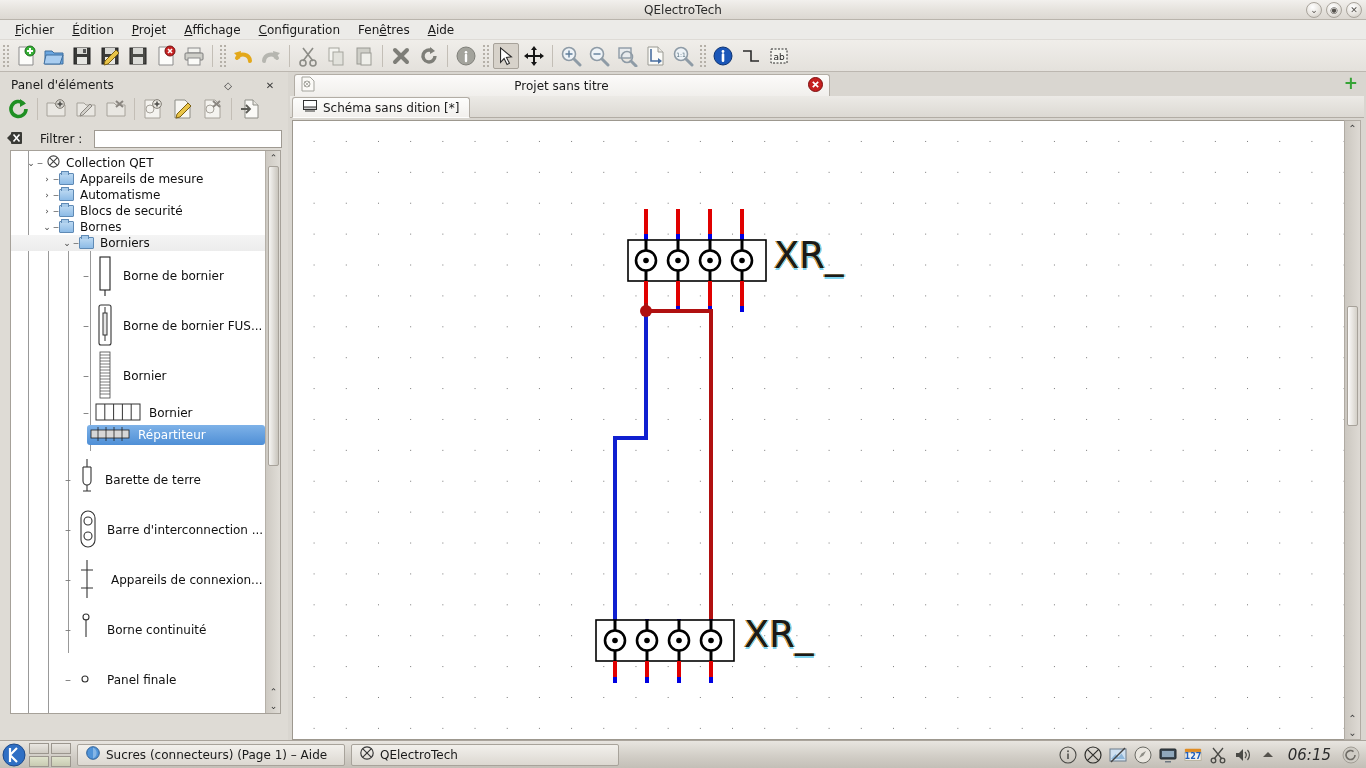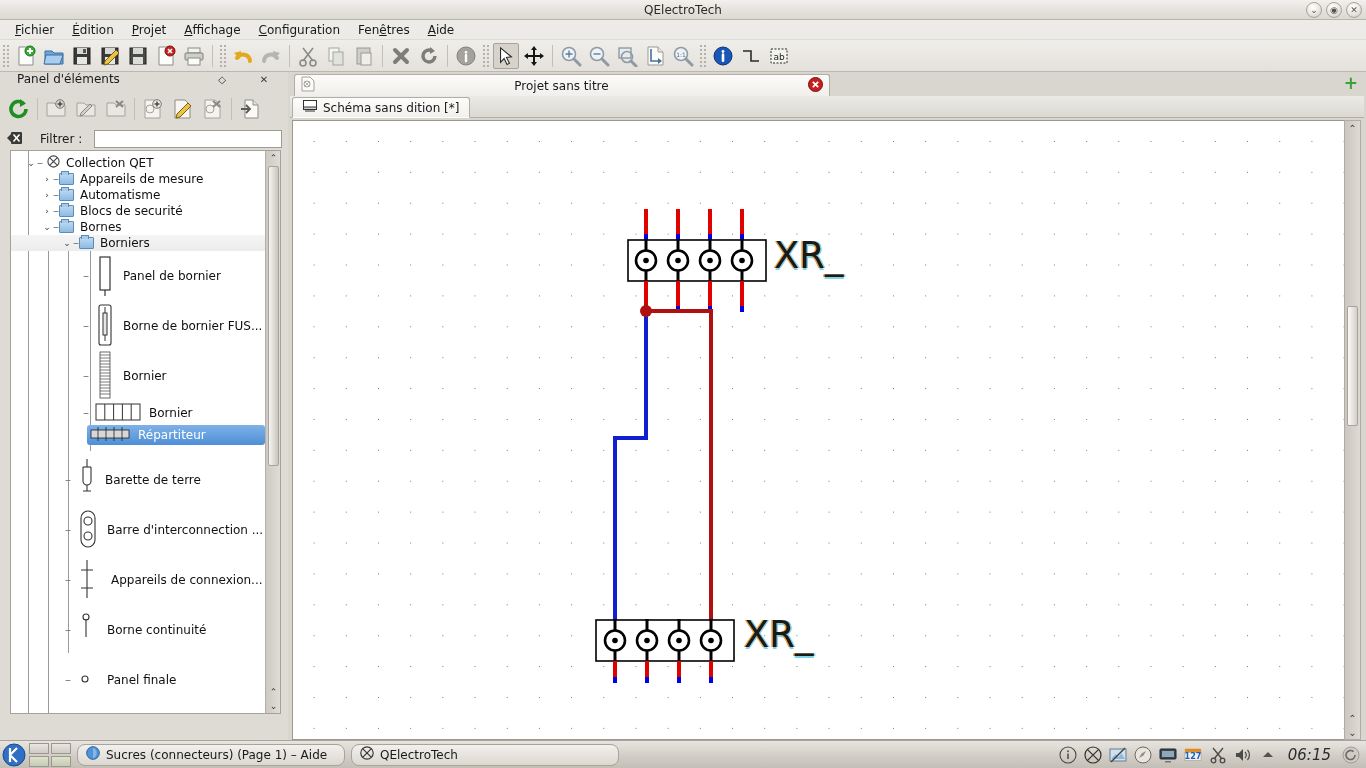--- a/index.html
+++ b/index.html
@@ -46,21 +46,21 @@
   .tb-sep { width:1px; height:22px; background:#c3beb6; margin:0 4px; }
   .tbbtn { width:26px; height:26px; display:flex; align-items:center; justify-content:center;
            margin:0 1px; border-radius:2px; }
   .tbbtn.active { background:#d7d2ca; border:1px solid #a7a29a; }
   
   #panel {
     position:absolute; left:0; top:72px; width:288px; height:668px;
     background:#dedbd5;
   }
   #panel-title {
-    height:20px; display:flex; align-items:flex-start; padding:0 17px;
+    height:20px; display:flex; align-items:flex-end; padding:0 11px;
     font-size:12px; color:#1b1b1b;gap:28px;
   }
   #panel-title .spacer{flex:1;}
   .ptbtn { width:14px; height:14px; display:flex; align-items:center; justify-content:center;
            font-size:10px; color:#3a3a3a; }
   #panel-toolbar { height:34px; display:flex; align-items:center; padding-left:4px; }
   .pbtn { width:30px; height:28px; display:flex; align-items:center; justify-content:center;}
   .pb-sep { width:1px; height:22px; background:#c3beb6; margin:0 3px; }
   #filter-row { height:26px; display:flex; align-items:center; padding:0 6px; gap:12px; }
   #filter-label { font-size:12px; color:#1b1b1b; }
@@ -142,21 +142,21 @@
     border-top:1px solid #aaa49c; display:flex; align-items:center;
   }
   #kbtn { width:26px; height:26px; margin-left:1px; display:flex; align-items:center; justify-content:center;}
   #pager { width:42px; height:24px; margin-left:2px; display:grid;
      grid-template-columns:1fr 1fr; grid-template-rows:1fr 1fr; gap:2px; }
   .pgcell { border:1px solid #9b968e; background:linear-gradient(to bottom,#e9e6e1,#cfcbc3); }
   .pgcell.a { background:linear-gradient(to bottom,#dfe2cc,#c8cbb2); }
   .taskbtn {
     height:22px; margin-left:6px; padding:0 8px; display:flex; align-items:center; gap:6px;
     background:linear-gradient(to bottom,#f2f0ec,#dcd8d1); border:1px solid #a8a39b;
-    border-radius:8px; font-size:12px; color:#1a1a1a; max-width:280px; overflow:hidden;
+    border-radius:2px; font-size:12px; color:#1a1a1a; max-width:280px; overflow:hidden;
     white-space:nowrap;
   }
   #tray { margin-left:auto; display:flex; align-items:center; gap:7px; padding-right:6px; }
   .trayicon { width:18px; height:18px; display:flex; align-items:center; justify-content:center; }
   #clock { font-size:15px; color:#2c2c2c; font-family:"DejaVu Sans",sans-serif; padding:0 4px;font-style:italic;}
   .txt-xr { font-family:"DejaVu Sans", sans-serif; }
 </style>
 </head>
 <body>
 
@@ -516,21 +516,21 @@
 
       <div class="trow tall">
         <span style="width:72px;"></span>
           <span style="color:#777;">–</span>
         <span style="margin:0 6px;">
           <svg width="20" height="46" viewBox="0 0 20 46">
               <rect x="5" y="5" width="10" height="33" fill="#fff" stroke="#222" stroke-width="1.1"></rect>
               <path d="M10 38v6" stroke="#222" stroke-width="1.1"></path>
             </svg>
         </span>
-        <span class="tlabel">Panel de bornier</span>
+        <span class="tlabel">Borne de bornier</span>
       </div>
 
       <div class="trow tall">
         <span style="width:72px;"></span>
           <span style="color:#777;">–</span>
         <span style="margin:0 6px;">
           <svg width="20" height="46" viewBox="0 0 20 46">
               <rect x="4" y="3" width="12" height="40" rx="2" fill="#fff" stroke="#333" stroke-width="1.1"></rect>
               <rect x="8" y="11" width="4" height="22" fill="#e6e6e6" stroke="#333"></rect>
               <path d="M10 5v6M10 33v6" stroke="#333"></path>

